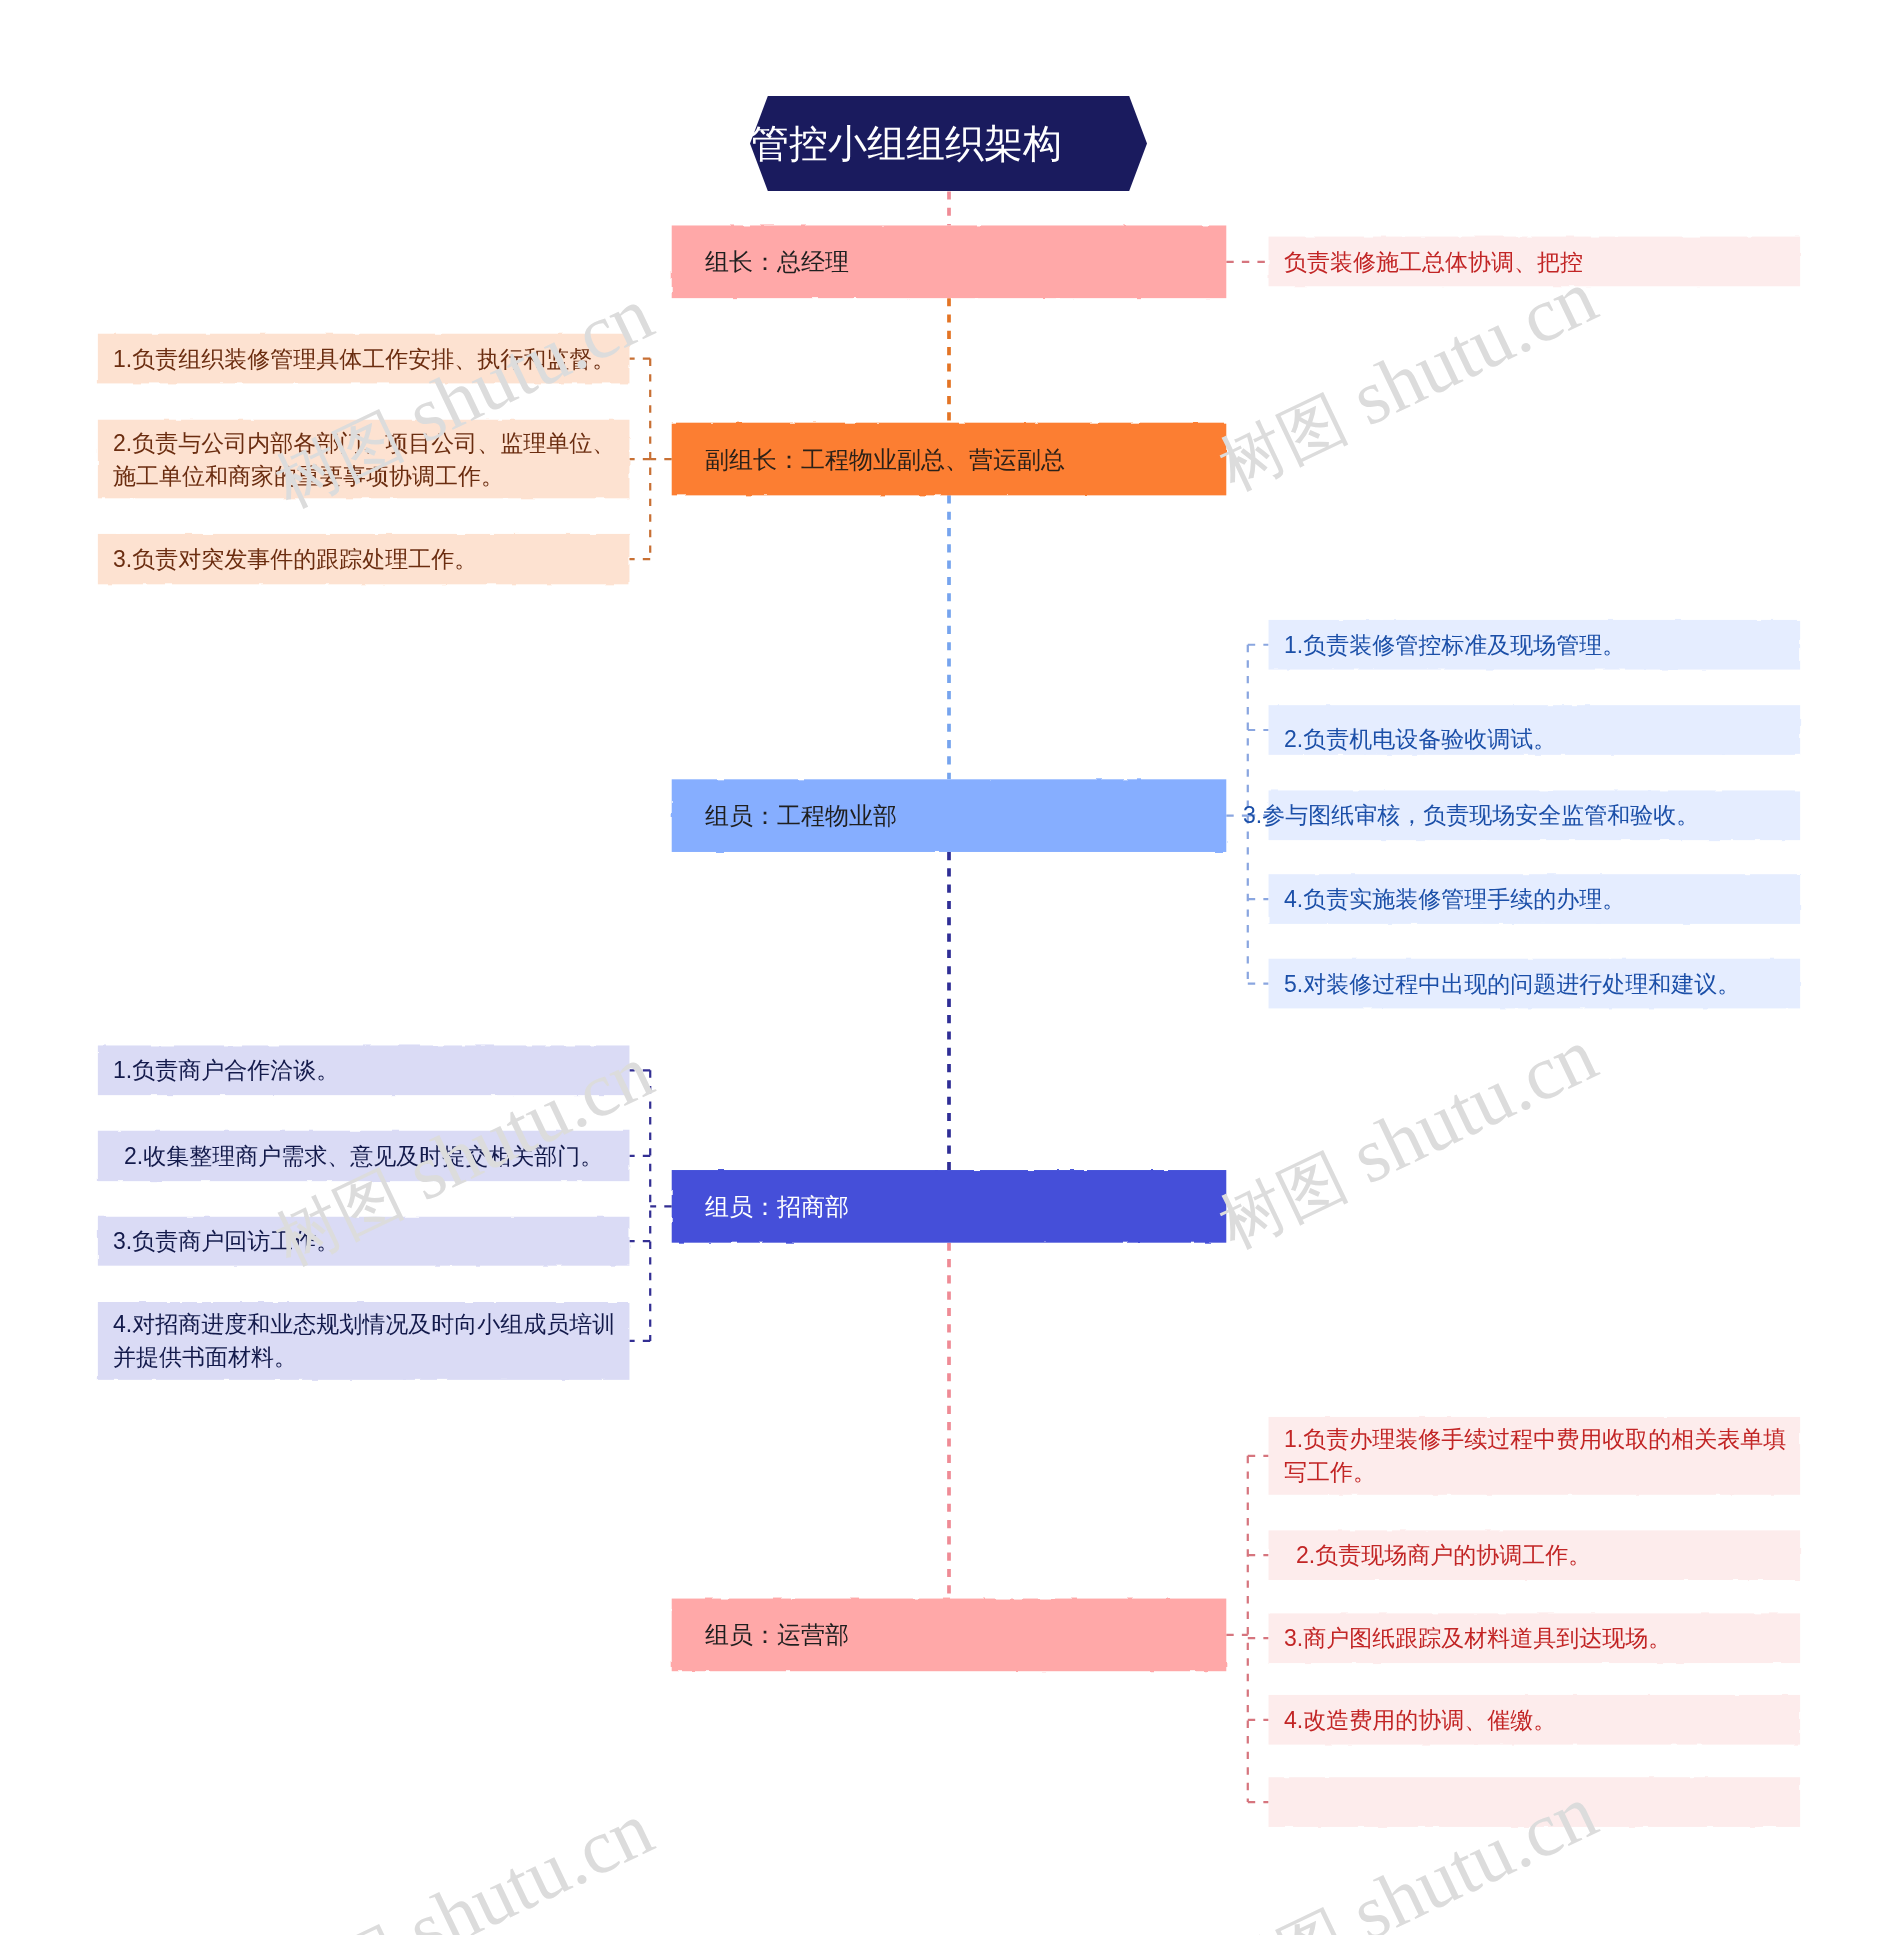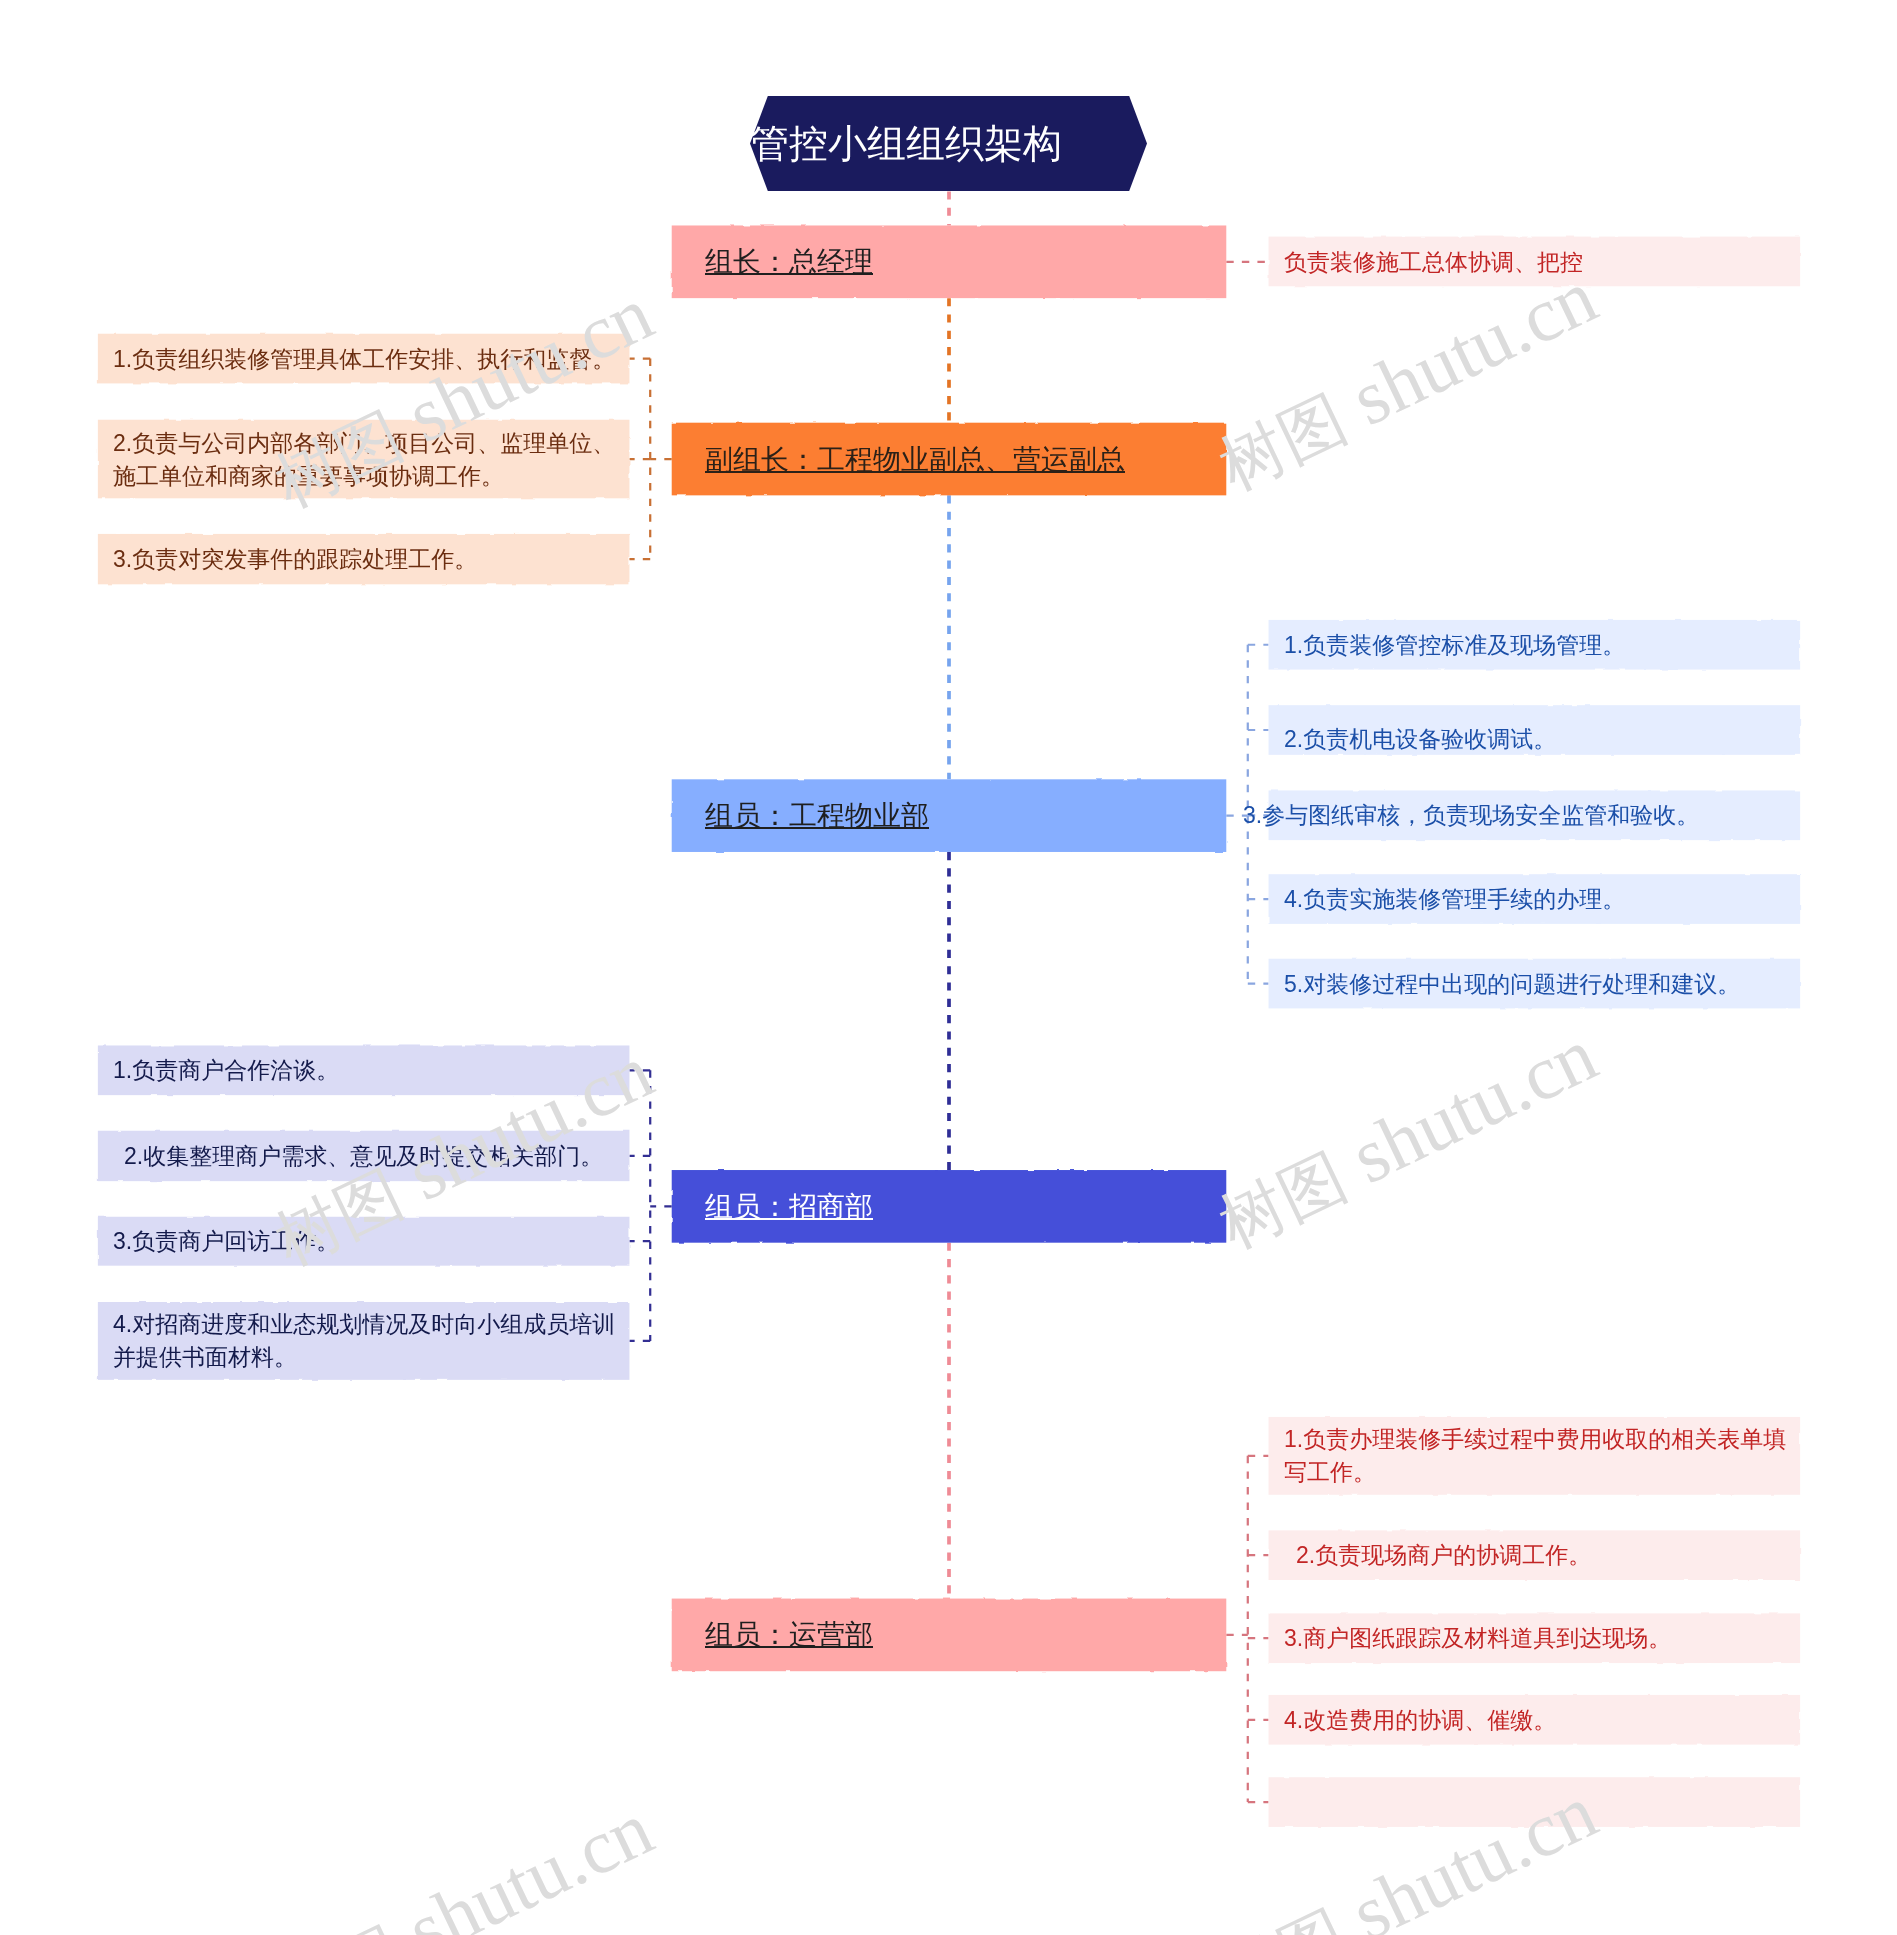--- a/index.html
+++ b/index.html
@@ -14,21 +14,21 @@
              pointer-events:none;overflow:hidden;z-index:6;}
   .wm-item{position:absolute;white-space:nowrap;color:#dcdcdc;opacity:1;
            transform-origin:left top;line-height:1;}
   .wm-cjk{font-family:"DejaVu Serif","Liberation Serif",serif;font-size:65px;letter-spacing:0px;}
   .wm-lat{font-family:"Liberation Serif","DejaVu Serif",serif;font-size:77px;letter-spacing:0px;}
 
   
   #shapes{position:absolute;left:0;top:0;z-index:3;}
   .topic{position:absolute;z-index:4;box-sizing:border-box;
          display:flex;align-items:center;}
-  .topic .t-label{font-size:28px;line-height:1.25;white-space:nowrap;text-decoration:underline;}
+  .topic .t-label{font-size:24px;line-height:1.25;white-space:nowrap;}
 
   .sub{position:absolute;z-index:4;box-sizing:border-box;
        display:flex;align-items:center;}
   .sub .s-label{font-size:23px;line-height:1.42;}
 
   
   #title-banner{position:absolute;z-index:4;display:flex;align-items:center;
                 justify-content:flex-start;}
   #title-banner .tb-text{position:relative;z-index:2;color:#ffffff;
                          font-size:39px;line-height:1;letter-spacing:0;

